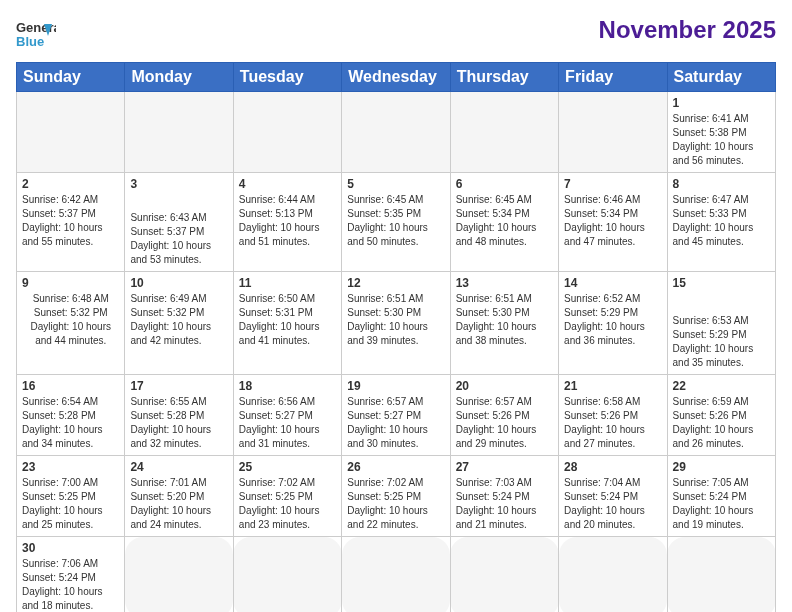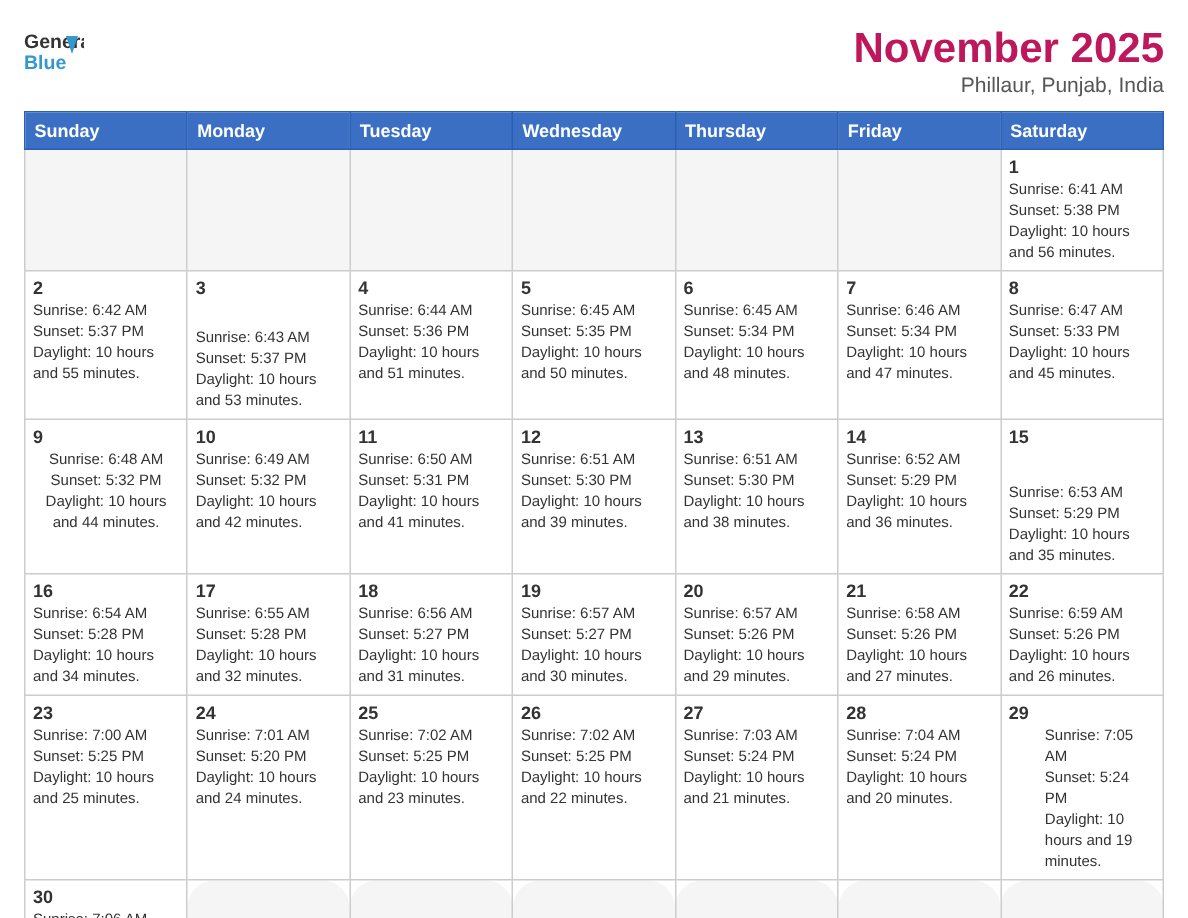--- a/index.html
+++ b/index.html
@@ -22,38 +22,38 @@
       gap: 4px;
     }
     .logo-icon {
       width: 40px;
       height: 36px;
     }
     .title-block {
       text-align: right;
     }
     .month-year {
-      font-size: 28px;
+      font-size: 24px;
       font-weight: bold;
-      color: #be185d;
+      color: #4c1d95;
       text-align: center;
     }
     .location {
       font-size: 14px;
       color: #555;
     }
     .calendar {
       width: 100%;
       border-collapse: collapse;
       border: 1px solid #bbb;
     }
     .calendar th {
       background: #3a6fc4;
       color: #fff;
-      font-size: 12px;
+      font-size: 16px;
       font-weight: bold;
       padding: 5px 6px;
       text-align: left;
       border: 1px solid #2a5fb4;
     }
     .calendar td {
       border: 1px solid #ccc;
       vertical-align: top;
       padding: 4px 5px;
       width: 108px;
@@ -90,21 +90,20 @@
 <div class="header">
   <div class="logo">
     <svg class="logo-icon" viewBox="0 0 40 36">
       <text x="0" y="16" font-size="13" font-weight="bold" fill="#333">General</text>
       <text x="0" y="30" font-size="13" font-weight="bold" fill="#3399cc">Blue</text>
       <polygon points="28,8 36,8 32,20" fill="#3399cc"></polygon>
     </svg>
   </div>
   <div class="title-block">
     <div class="month-year">November 2025</div>
-    <div class="location">Phillaur, Punjab, India</div>
   </div>
 </div>
 
 <table class="calendar">
   <thead>
     <tr>
     <th>Sunday</th>
         <th>Monday</th>
         <th>Tuesday</th>
         <th>Wednesday</th>
@@ -137,21 +136,21 @@
         </td>
         <td>
           <span class="day-number">3</span>
           <div class="day-info" style="white-space: pre-line; margin-top: 20px;">Sunrise: 6:43 AM
 Sunset: 5:37 PM
 Daylight: 10 hours and 53 minutes.</div>
         </td>
         <td>
           <span class="day-number">4</span>
           <div class="day-info" style="white-space: pre-line;">Sunrise: 6:44 AM
-Sunset: 5:36 PM
+Sunset: 5:13 PM
 Daylight: 10 hours and 51 minutes.</div>
         </td>
         <td>
           <span class="day-number">5</span>
           <div class="day-info" style="white-space: pre-line;">Sunrise: 6:45 AM
 Sunset: 5:35 PM
 Daylight: 10 hours and 50 minutes.</div>
         </td>
         <td>
           <span class="day-number">6</span>
@@ -292,21 +291,21 @@
 Daylight: 10 hours and 21 minutes.</div>
         </td>
         <td>
           <span class="day-number">28</span>
           <div class="day-info" style="white-space: pre-line;">Sunrise: 7:04 AM
 Sunset: 5:24 PM
 Daylight: 10 hours and 20 minutes.</div>
         </td>
         <td>
           <span class="day-number">29</span>
-          <div class="day-info" style="white-space: pre-line; margin-left: 24px;">Sunrise: 7:05 AM
+          <div class="day-info" style="white-space: pre-line;">Sunrise: 7:05 AM
 Sunset: 5:24 PM
 Daylight: 10 hours and 19 minutes.</div>
         </td>
       </tr>
       <tr class="last-row">
         <td class="has-data">
           <span class="day-number">30</span>
           <div class="day-info" style="white-space: pre-line;">Sunrise: 7:06 AM
 Sunset: 5:24 PM
 Daylight: 10 hours and 18 minutes.</div>

